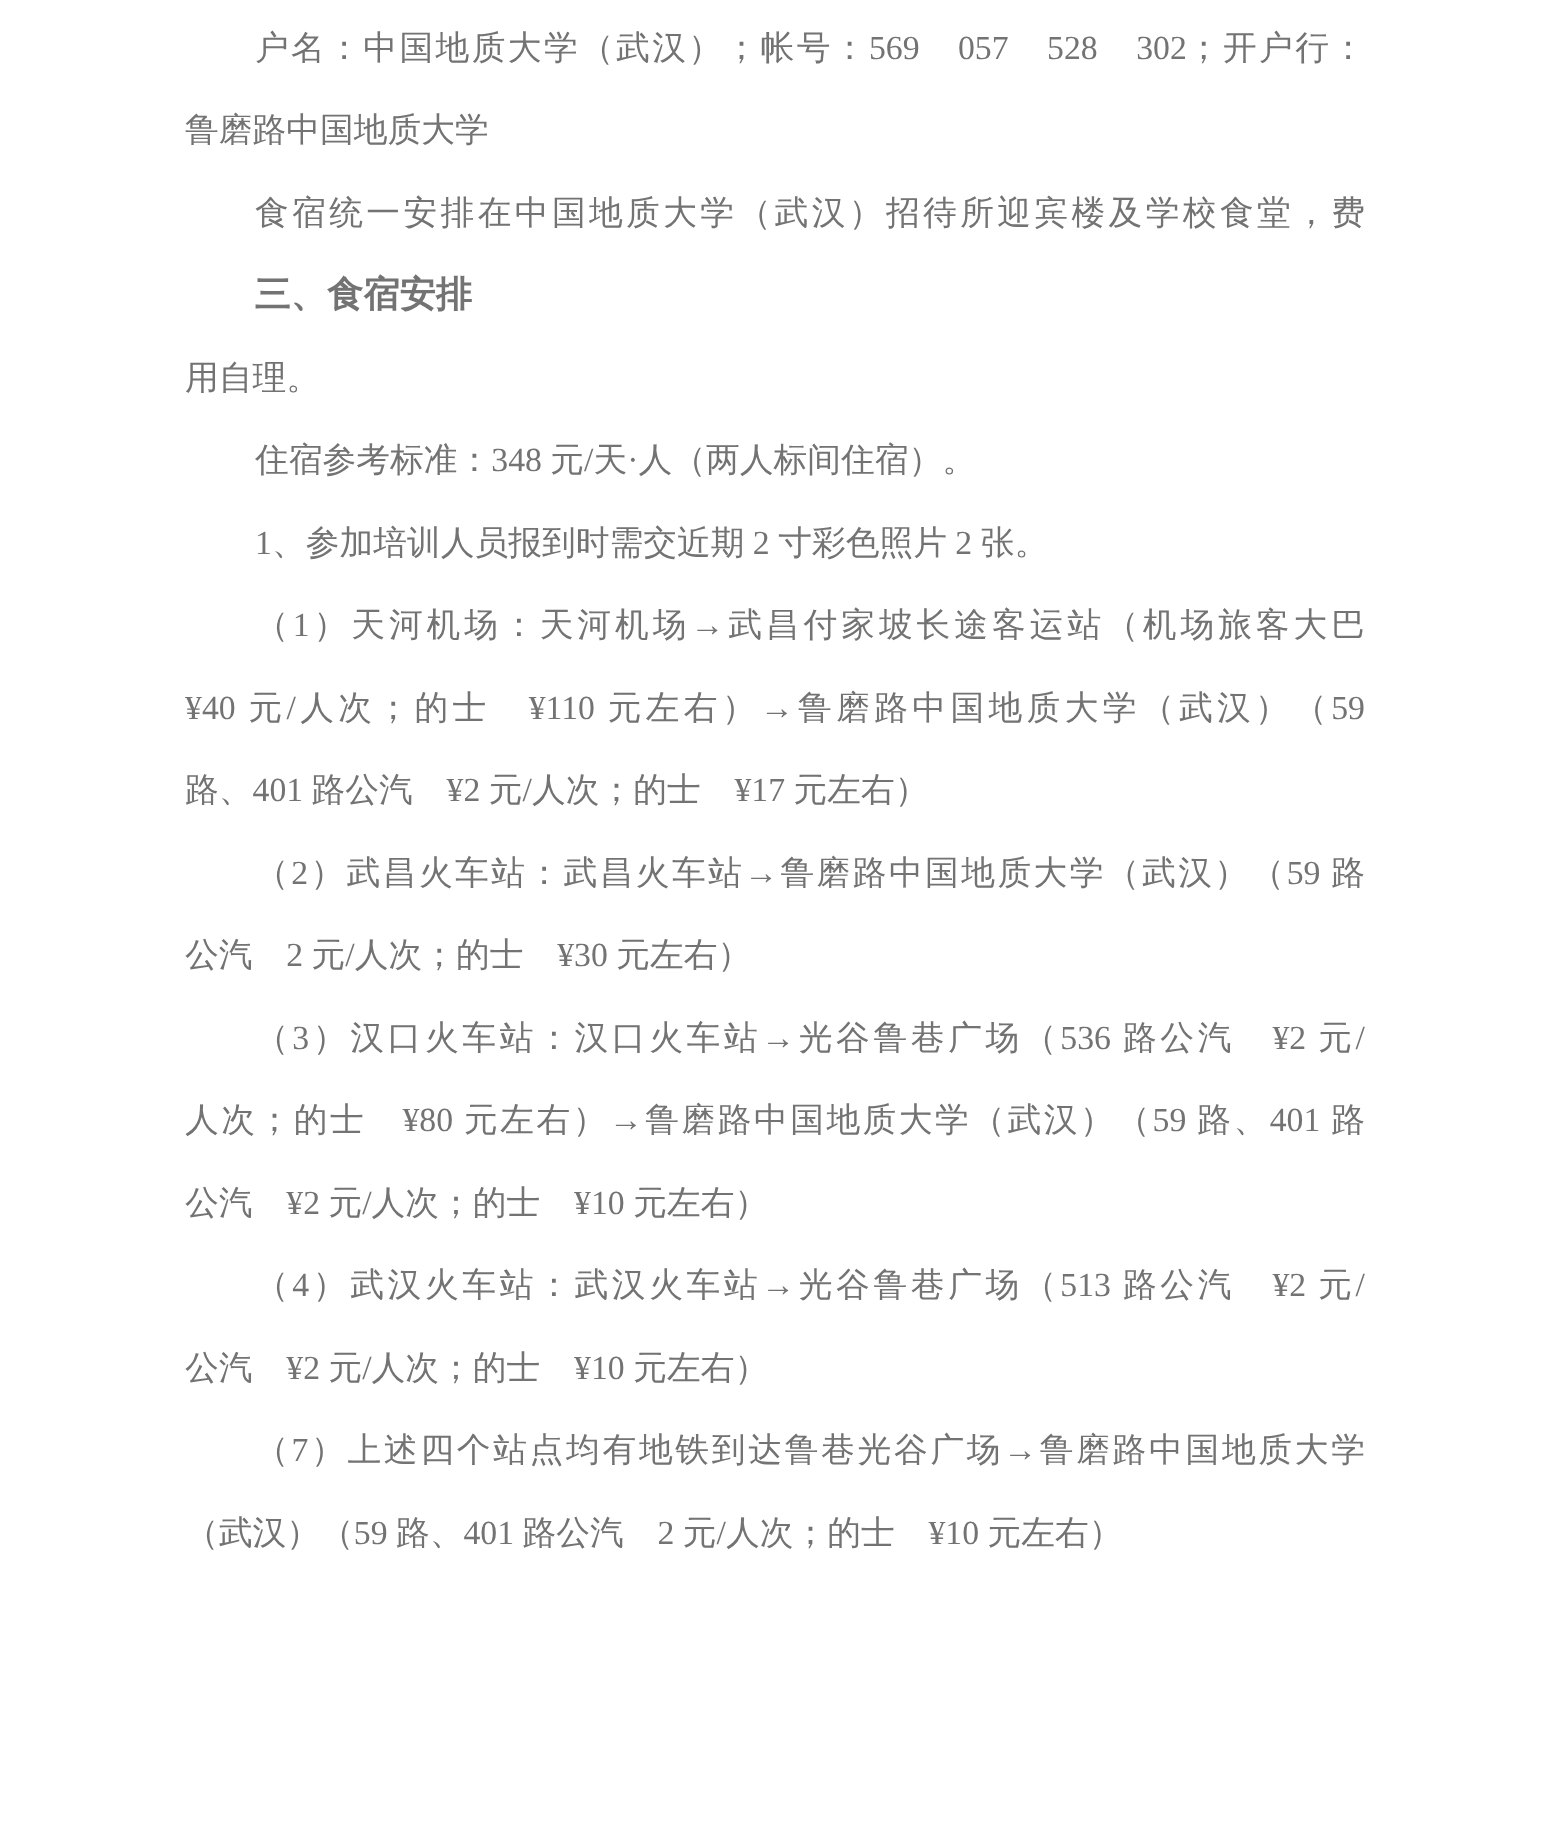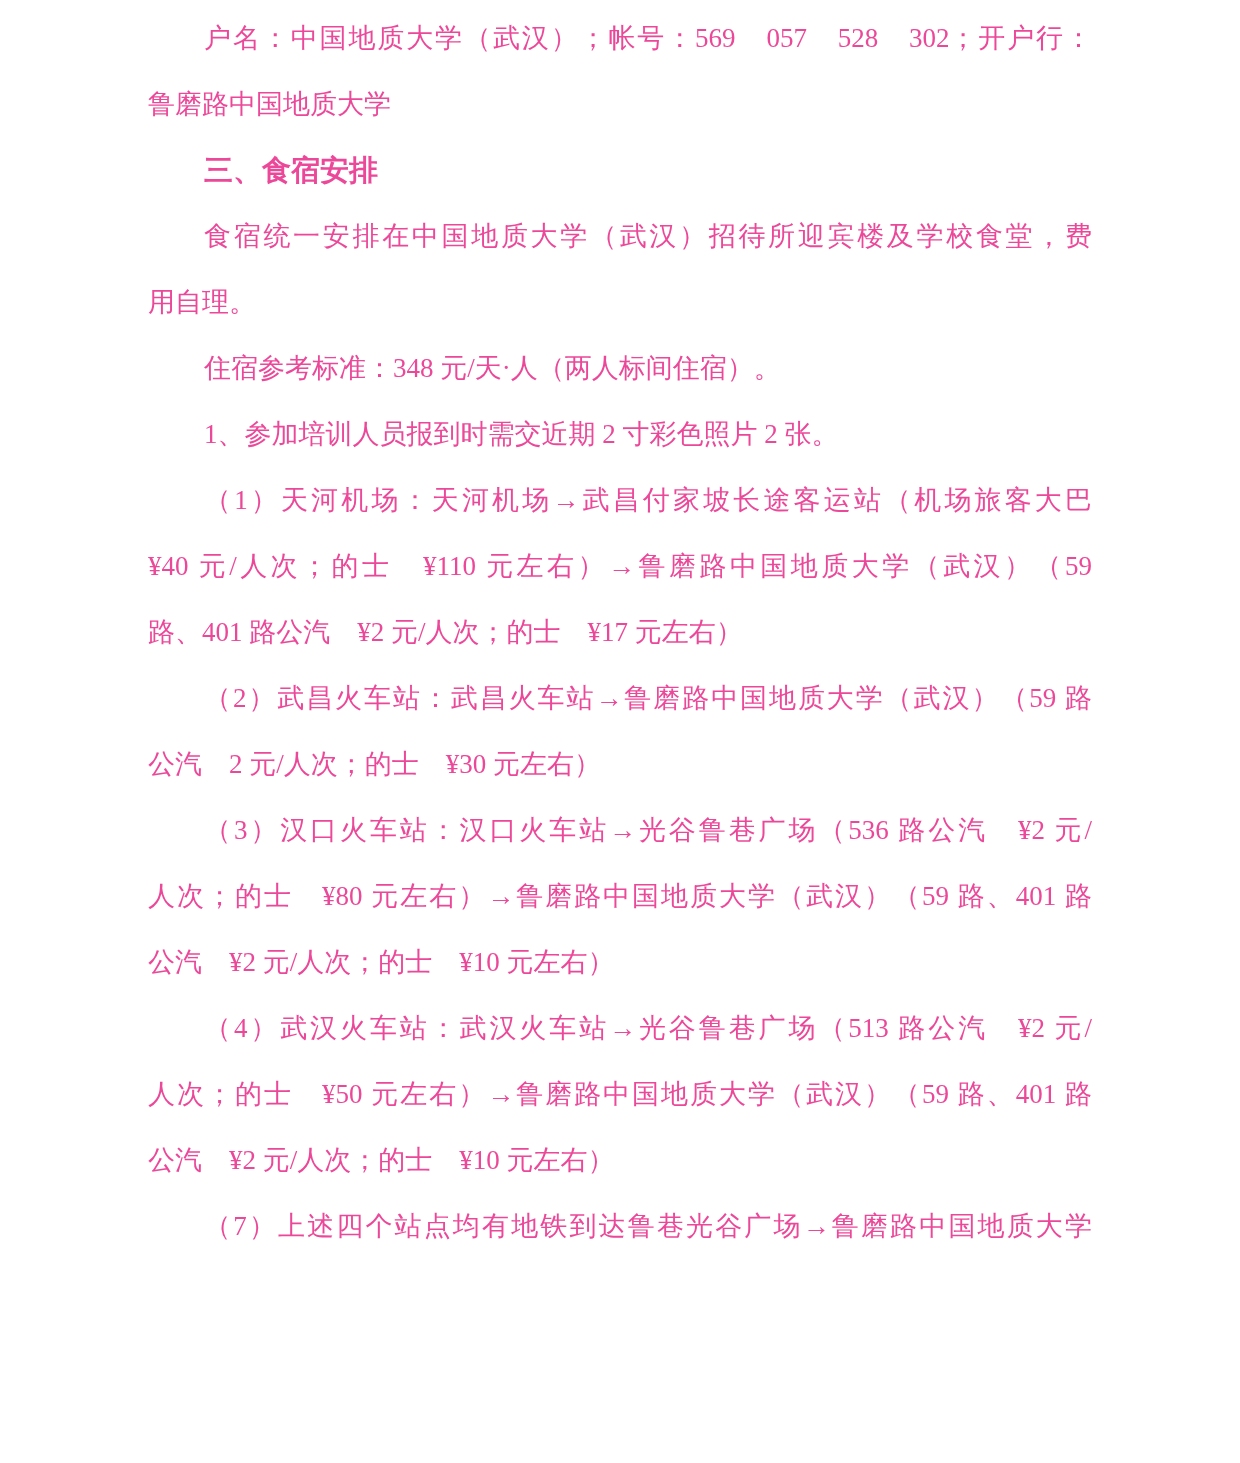--- a/index.html
+++ b/index.html
@@ -19,21 +19,21 @@
   .content {
     position: absolute;
     left: 148px;
     top: 5px;
     width: 944px;
   }
   .line {
     font-size: 27px;
     line-height: 66px;
     white-space: pre-wrap;
-    color: #ec4899;
+    color: #737373;
     text-align: left;
   }
   .indent {
     text-indent: 56px;
   }
   .jl {
     text-align: justify;
     text-align-last: justify;
   }
   .heading {
@@ -42,31 +42,31 @@
     font-size: 29px;
   }
 </style>
 </head>
 <body>
 
 <div class="page">
   <div class="content">
     <div class="line indent jl">户名：中国地质大学（武汉）；帐号：569　057　528　302；开户行：</div>
     <div class="line">鲁磨路中国地质大学</div>
+    <div class="line indent jl">食宿统一安排在中国地质大学（武汉）招待所迎宾楼及学校食堂，费</div>
     <div class="line indent heading">三、食宿安排</div>
-    <div class="line indent jl">食宿统一安排在中国地质大学（武汉）招待所迎宾楼及学校食堂，费</div>
     <div class="line">用自理。</div>
     <div class="line indent">住宿参考标准：348 元/天·人（两人标间住宿）。</div>
     <div class="line indent">1、参加培训人员报到时需交近期 2 寸彩色照片 2 张。</div>
     <div class="line indent jl">（1）天河机场：天河机场→武昌付家坡长途客运站（机场旅客大巴</div>
     <div class="line jl">¥40 元/人次；的士　¥110 元左右）→鲁磨路中国地质大学（武汉）（59</div>
     <div class="line">路、401 路公汽　¥2 元/人次；的士　¥17 元左右）</div>
     <div class="line indent jl">（2）武昌火车站：武昌火车站→鲁磨路中国地质大学（武汉）（59 路</div>
     <div class="line">公汽　2 元/人次；的士　¥30 元左右）</div>
     <div class="line indent jl">（3）汉口火车站：汉口火车站→光谷鲁巷广场（536 路公汽　¥2 元/</div>
     <div class="line jl">人次；的士　¥80 元左右）→鲁磨路中国地质大学（武汉）（59 路、401 路</div>
     <div class="line">公汽　¥2 元/人次；的士　¥10 元左右）</div>
     <div class="line indent jl">（4）武汉火车站：武汉火车站→光谷鲁巷广场（513 路公汽　¥2 元/</div>
-    <div class="line jl">人次；的士　¥50 元左右）→鲁磨路中国地质大学（武汉）（59 路、401 路</div>
     <div class="line">公汽　¥2 元/人次；的士　¥10 元左右）</div>
     <div class="line indent jl">（7）上述四个站点均有地铁到达鲁巷光谷广场→鲁磨路中国地质大学</div>
+    <div class="line">（武汉）（59 路、401 路公汽　2 元/人次；的士　¥10 元左右）</div>
   </div>
 </div>
 
 </body></html>

